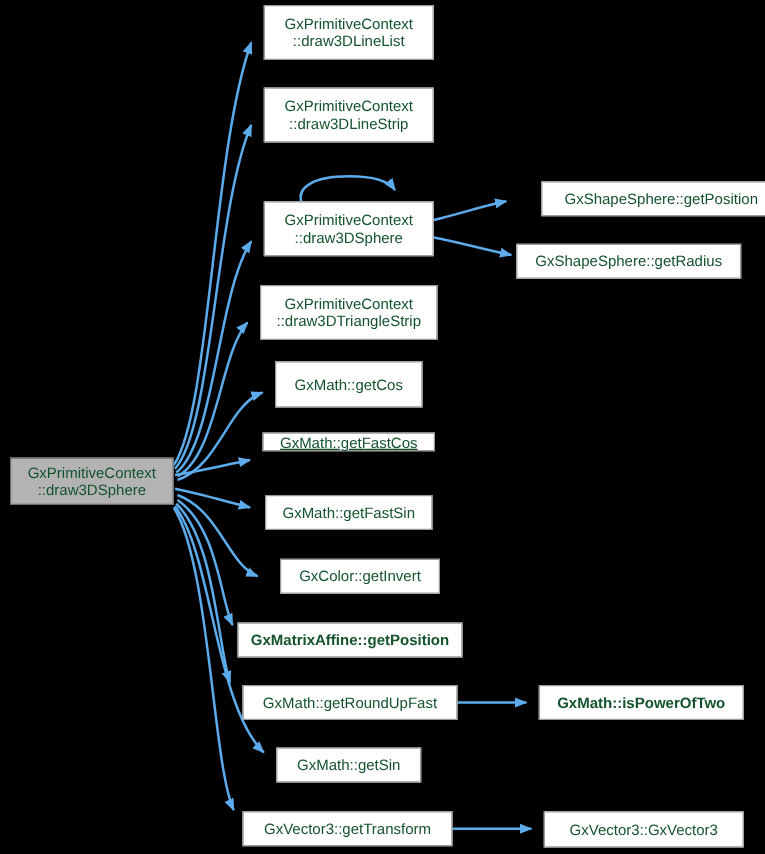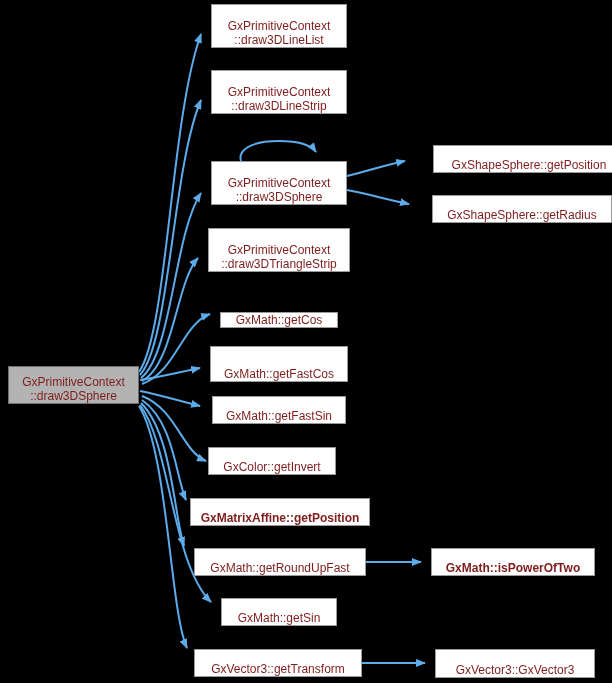--- a/index.html
+++ b/index.html
@@ -22,24 +22,24 @@
     width: 612px;
     height: 683px;
     pointer-events: none;
   }
   .node {
     position: absolute;
     box-sizing: border-box;
     display: flex;
     flex-direction: column;
     align-items: center;
-    justify-content: flex-end;
+    justify-content: center;
     background: #ffffff;
     border: 1px solid #9a9a9a;
-    color: #7f1d1d;
+    color: #14532d;
     font-size: 12px;
     line-height: 14px;
     text-align: center;
     white-space: nowrap;
     letter-spacing: 0px;
   }
   .node.root {
     background: #b3b3b3;
     border: 1px solid #6e6e6e;
   }
@@ -93,48 +93,48 @@
         <span class="line">::draw3DLineStrip</span>
       </div>
       <div class="node" style="left: 211px; top: 161px; width: 136px; height: 44px;">
         <span class="line">GxPrimitiveContext</span>
         <span class="line">::draw3DSphere</span>
       </div>
       <div class="node" style="left: 208px; top: 228px; width: 142px; height: 44px;">
         <span class="line">GxPrimitiveContext</span>
         <span class="line">::draw3DTriangleStrip</span>
       </div>
-      <div class="node" style="left: 220px; top: 312px; width: 118px; height: 16px;">
+      <div class="node" style="left: 220px; top: 289px; width: 118px; height: 37px;">
         <span class="line">GxMath::getCos</span>
       </div>
-      <div class="node" style="left: 210px; top: 346px; width: 138px; height: 36px;">
+      <div class="node" style="left: 210px; top: 346px; width: 138px; height: 15px; text-decoration: underline;">
         <span class="line">GxMath::getFastCos</span>
       </div>
       <div class="node" style="left: 212px; top: 396px; width: 134px; height: 28px;">
         <span class="line">GxMath::getFastSin</span>
       </div>
-      <div class="node" style="left: 208px; top: 447px; width: 128px; height: 28px;">
+      <div class="node" style="left: 224px; top: 447px; width: 128px; height: 28px;">
         <span class="line">GxColor::getInvert</span>
       </div>
       <div class="node" style="left: 190px; top: 498px; width: 180px; height: 28px; font-weight: bold;">
         <span class="line">GxMatrixAffine::getPosition</span>
       </div>
       <div class="node" style="left: 194px; top: 548px; width: 172px; height: 28px;">
         <span class="line">GxMath::getRoundUpFast</span>
       </div>
       <div class="node" style="left: 221px; top: 598px; width: 116px; height: 28px;">
         <span class="line">GxMath::getSin</span>
       </div>
       <div class="node" style="left: 194px; top: 649px; width: 168px; height: 28px;">
         <span class="line">GxVector3::getTransform</span>
       </div>
       <div class="node" style="left: 433px; top: 145px; width: 192px; height: 28px;">
         <span class="line">GxShapeSphere::getPosition</span>
       </div>
-      <div class="node" style="left: 432px; top: 195px; width: 180px; height: 28px;">
+      <div class="node" style="left: 413px; top: 195px; width: 180px; height: 28px;">
         <span class="line">GxShapeSphere::getRadius</span>
       </div>
       <div class="node" style="left: 431px; top: 548px; width: 164px; height: 28px; font-weight: bold;">
         <span class="line">GxMath::isPowerOfTwo</span>
       </div>
       <div class="node" style="left: 435px; top: 649px; width: 160px; height: 29px;">
         <span class="line">GxVector3::GxVector3</span>
       </div>
     </div>
 

